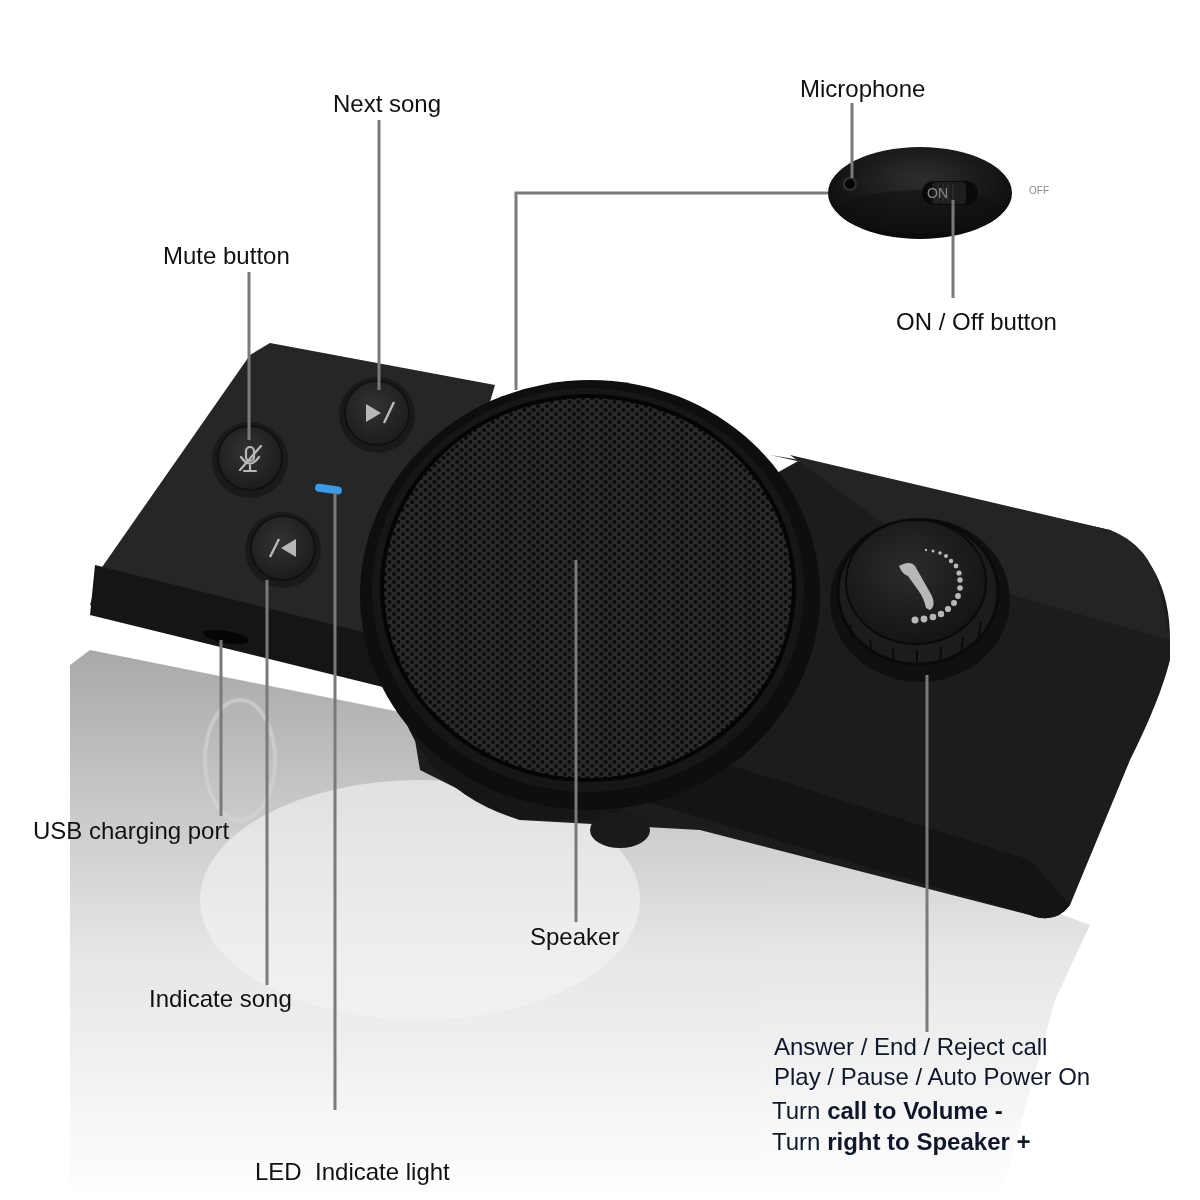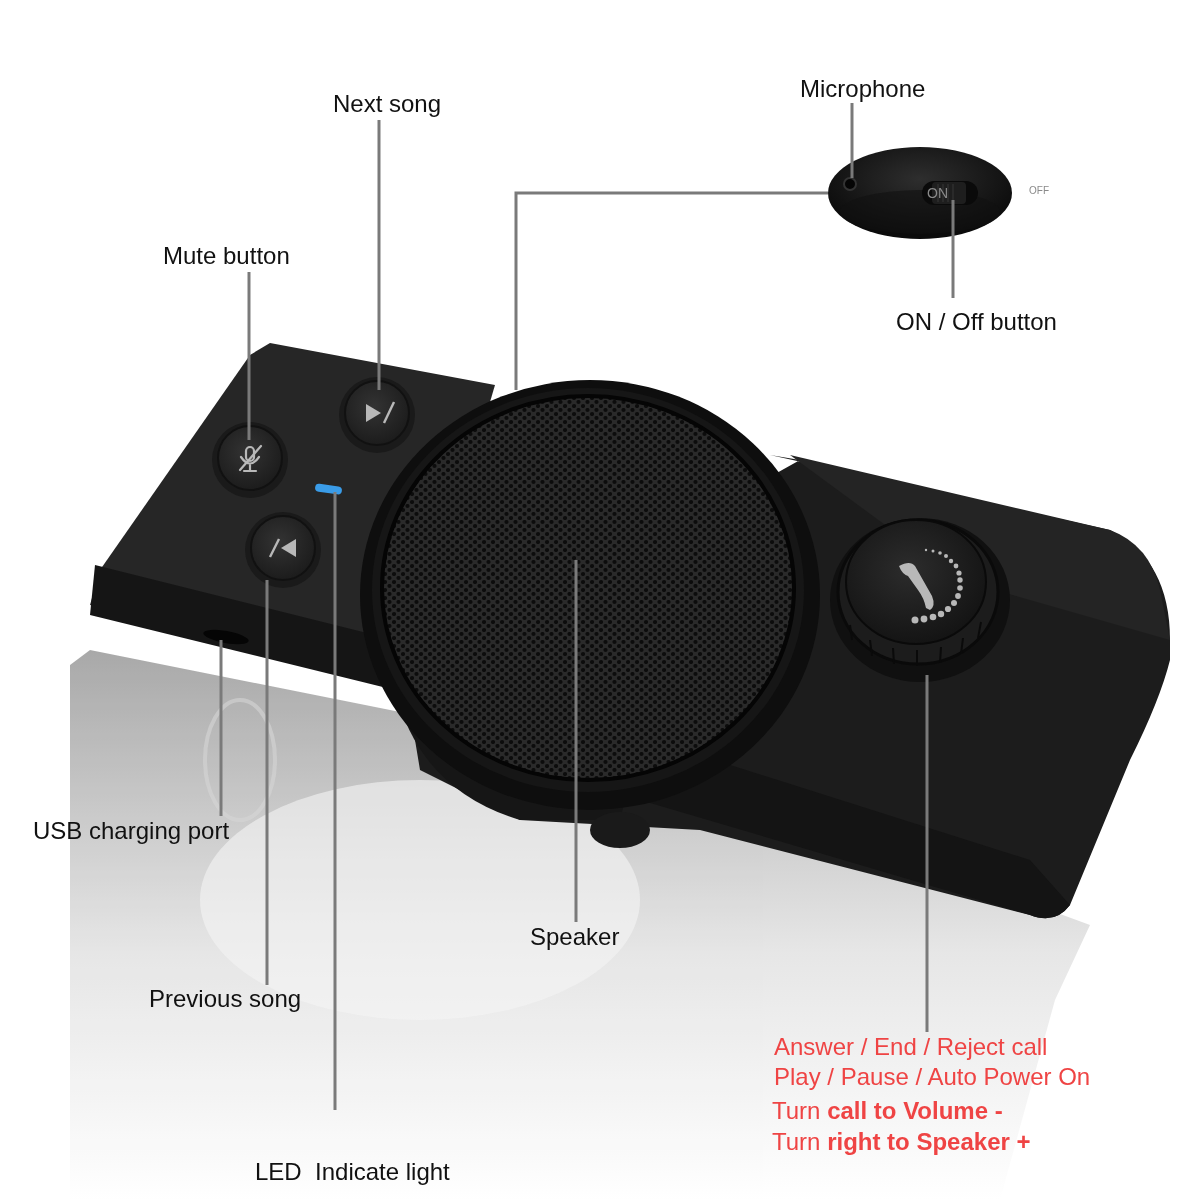--- a/index.html
+++ b/index.html
@@ -1,20 +1,20 @@
 <!DOCTYPE html>
 <html><head>
 <meta charset="utf-8">
 <style>
   html, body { margin:0; padding:0; background:#ffffff; }
   body { width:1200px; height:1200px; position:relative; overflow:hidden;
          font-family:"Liberation Sans", sans-serif; color:#111; }
   #stage { position:absolute; left:0; top:0; width:1200px; height:1200px; }
   .label { position:absolute; font-size:24px; line-height:28px; white-space:nowrap; color:#111; }
-  .desc { position:absolute; left:774px; font-size:24px; line-height:30px; white-space:nowrap; color:#ef4444; }
+  .desc { position:absolute; left:774px; font-size:24px; line-height:30px; white-space:nowrap; color:#0f172a; }
   .desc.b { left:772px; font-size:24px; }
   .desc b { font-weight:bold; }
 </style>
 </head>
 <body>
 
 <div id="stage">
 
   <svg width="1200" height="1200" viewBox="0 0 1200 1200" style="position:absolute;left:0;top:0">
     <defs>
@@ -154,21 +154,21 @@
   </svg>
 
   <span class="label" style="left:880px;top:185px;font-size:14px;line-height:16px;color:#8a8a8a;margin-left:47px;">ON</span>
   <span class="label" style="left:985px;top:183px;font-size:10px;line-height:16px;color:#8a8a8a;margin-left:44px;">OFF</span>
 
   <span class="label" style="left:333px;top:90px;">Next song</span>
   <span class="label" style="left:163px;top:242px;text-align:right;">Mute button</span>
   <span class="label" style="left:800px;top:75px;">Microphone</span>
   <span class="label" style="left:896px;top:308px;">ON / Off button</span>
   <span class="label" style="left:33px;top:817px;">USB charging port</span>
-  <span class="label" style="left:149px;top:985px;">Previous song</span>
+  <span class="label" style="left:149px;top:985px;">Indicate song</span>
   <span class="label" style="left:255px;top:1114px;white-space:pre;margin-top:44px;">LED  Indicate light</span>
   <span class="label" style="left:530px;top:923px;">Speaker</span>
 
   <div class="desc" style="top:1032px;">Answer / End / Reject call</div>
   <div class="desc" style="top:1062px;">Play / Pause / Auto Power On</div>
   <div class="desc b" style="top:1096px;"><span style="white-space:pre">Turn </span><b>call to Volume -</b></div>
   <div class="desc b" style="top:1127px;"><span style="white-space:pre">Turn </span><b>right to Speaker +</b></div>
 </div>
 
 </body></html>

